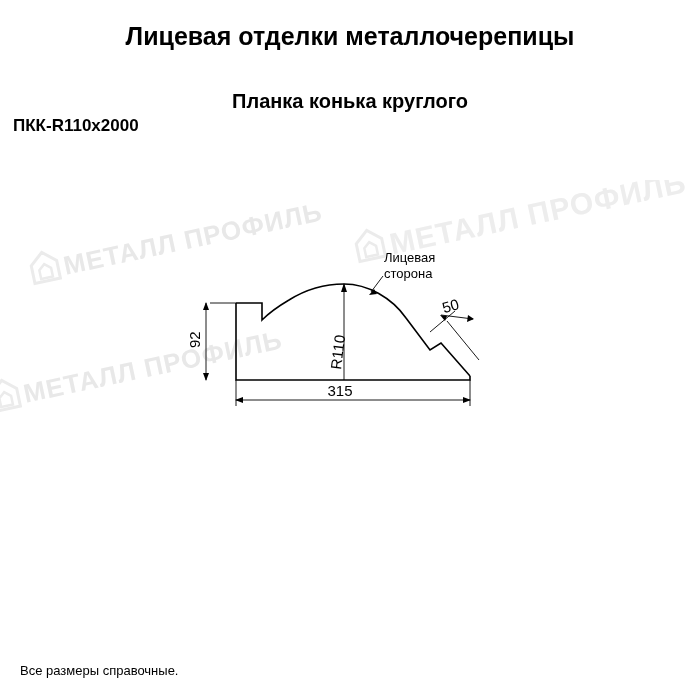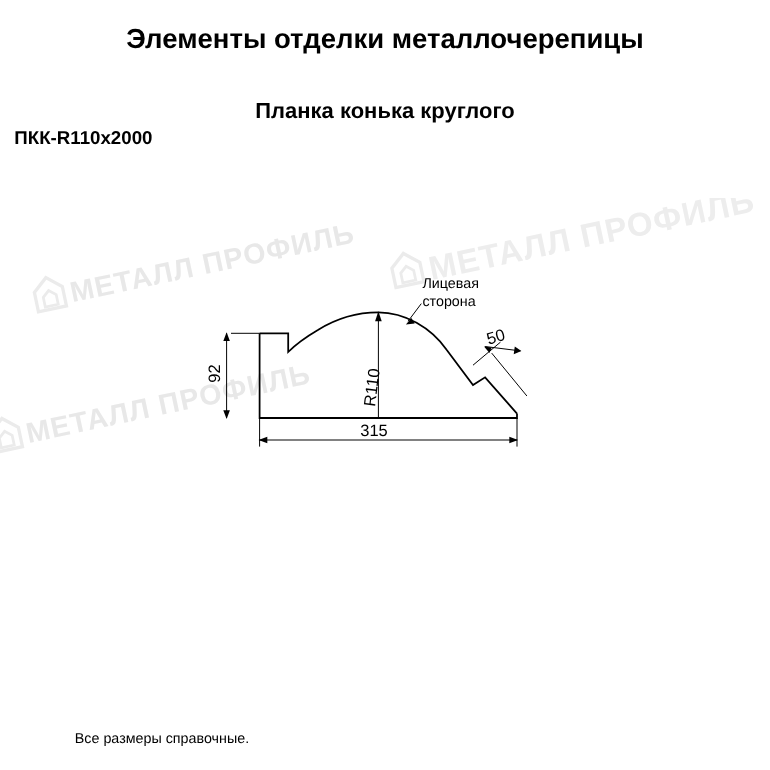--- a/index.html
+++ b/index.html
@@ -63,21 +63,20 @@
     width: 700px;
     height: 300px;
     pointer-events: none;
   }
   .footer {
     position: absolute;
     left: 20px;
     bottom: 18px;
     font-size: 13px;
     line-height: 22px;
-    margin-left: 48px;
   }
   .footer div {
     white-space: nowrap;
   }
   svg { display: block; }
   .wm-text {
     font-family: "Liberation Sans", sans-serif;
     font-weight: bold;
     fill: #e8e8e8;
     font-size: 26px;
@@ -99,21 +98,21 @@
     font-family: "Liberation Sans", sans-serif;
     font-size: 13px;
     fill: #000;
   }
 </style>
 </head>
 <body>
 
 <div class="page">
 
-  <div class="title">Элементы отделки металлочерепицы</div>
+  <div class="title">Лицевая отделки металлочерепицы</div>
   <div class="subtitle1">Планка конька круглого</div>
   <div class="subtitle2">ПКК-R110х2000</div>
 
   <div class="watermarks">
     <svg width="700" height="300" viewBox="0 0 700 300">
       <g transform="translate(355,58) rotate(-12)">
         <g>
           <path d="M0,6 l13,-11 l13,11 l0,18 l-26,0 Z" fill="none" stroke="#ebebeb" stroke-width="3"></path>
           <path d="M7,12 l6,-5 l6,5 l0,9 l-12,0 Z" fill="none" stroke="#ebebeb" stroke-width="2.5"></path>
         </g>

